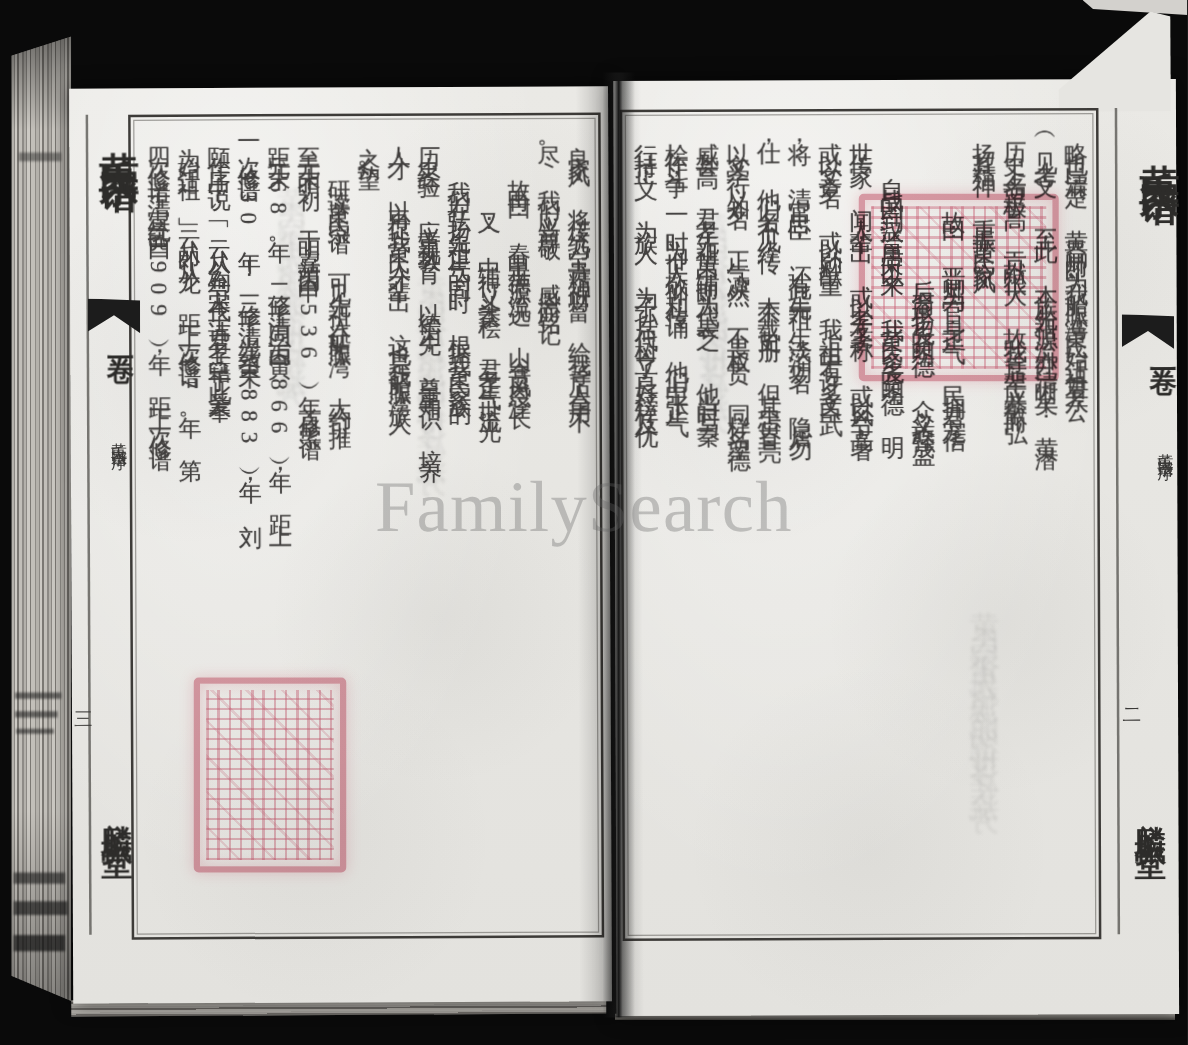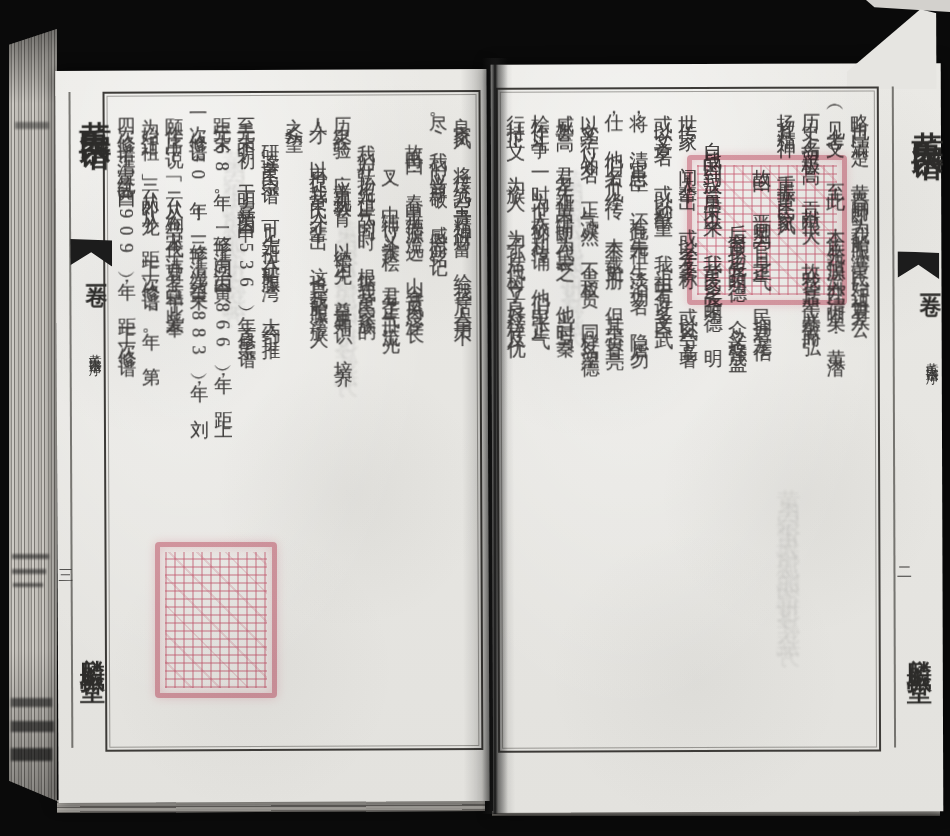--- a/index.html
+++ b/index.html
@@ -190,13 +190,14 @@
   <div class="ghost g1">黄氏宗谱先祖源流明德世泽长流芳</div>
   <div class="ghost g2">黄氏宗谱先祖源流明德世泽长流芳</div>
   <div class="ghost g3">黄氏宗谱先祖源流明德世泽长流芳</div>
   <div class="ghost g4">黄氏宗谱先祖源流明德世泽长流芳</div>
 
   <div class="gutter"></div>
 
   <div class="seal seal-right"></div>
   <div class="seal seal-left"></div>
 
+  <div class="watermark">FamilySearch</div>
 </div>
 
 </body></html>

